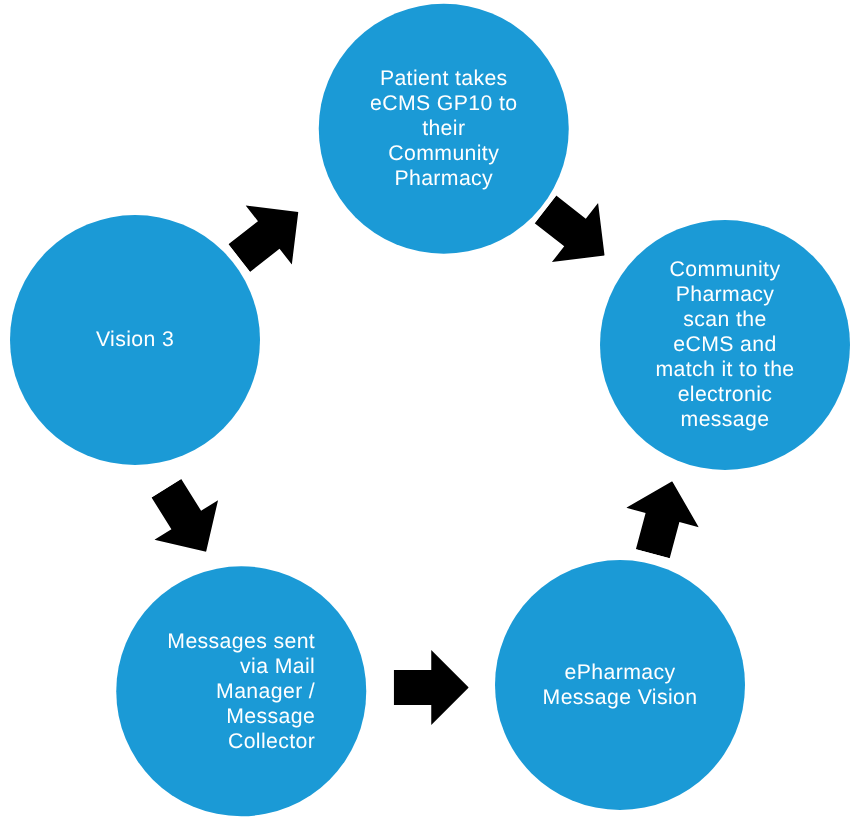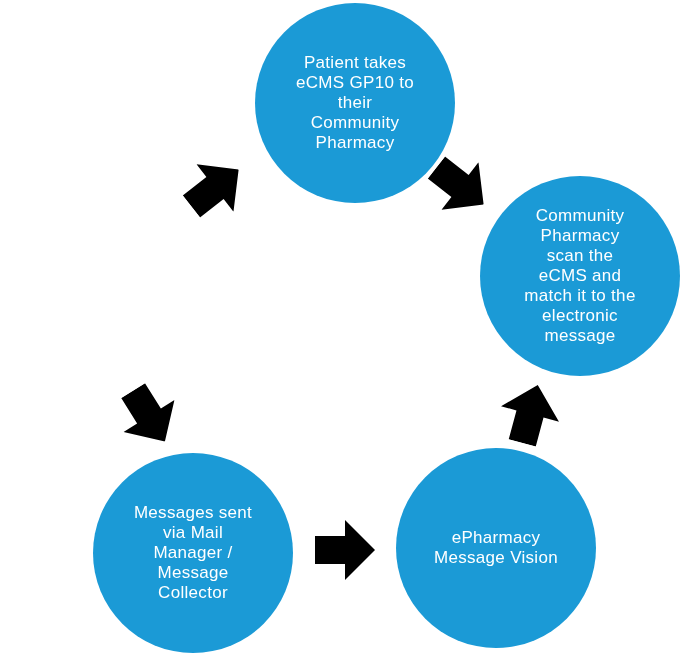--- a/index.html
+++ b/index.html
@@ -35,21 +35,21 @@
     line-height: 1.17;
   }
   .node-label {
     white-space: pre-line;
     display: block;
     padding: 0 8px;
   }
   #node-patient    { left: 255px; top: 3px;   }
   #node-community  { left: 480px; top: 176px; }
   #node-vision     { left: 8px;   top: 172px; }
-  #node-messages   { left: 93px;  top: 453px; }
+  #node-messages   { left: 93px;  top: 453px; text-align: right; }
   #node-epharmacy  { left: 396px; top: 448px; }
 
   .arrow {
     position: absolute;
     width: 60px;
     height: 60px;
   }
   .arrow svg {
     display: block;
     width: 100%;
@@ -80,20 +80,23 @@
   <div class="node" id="node-community">
     <span class="node-label">Community
 Pharmacy
 scan the
 eCMS and
 match it to the
 electronic
 message</span>
   </div>
 
+  <div class="node" id="node-vision">
+    <span class="node-label">Vision 3</span>
+  </div>
 
   <div class="node" id="node-messages">
     <span class="node-label">Messages sent
 via Mail
 Manager /
 Message
 Collector</span>
   </div>
 
   <div class="node" id="node-epharmacy">

